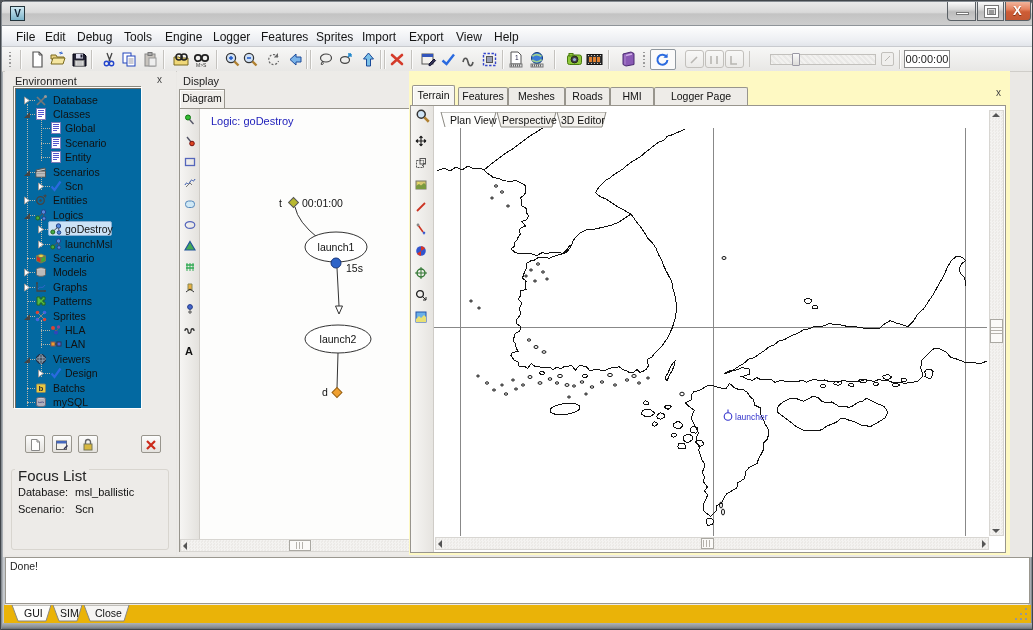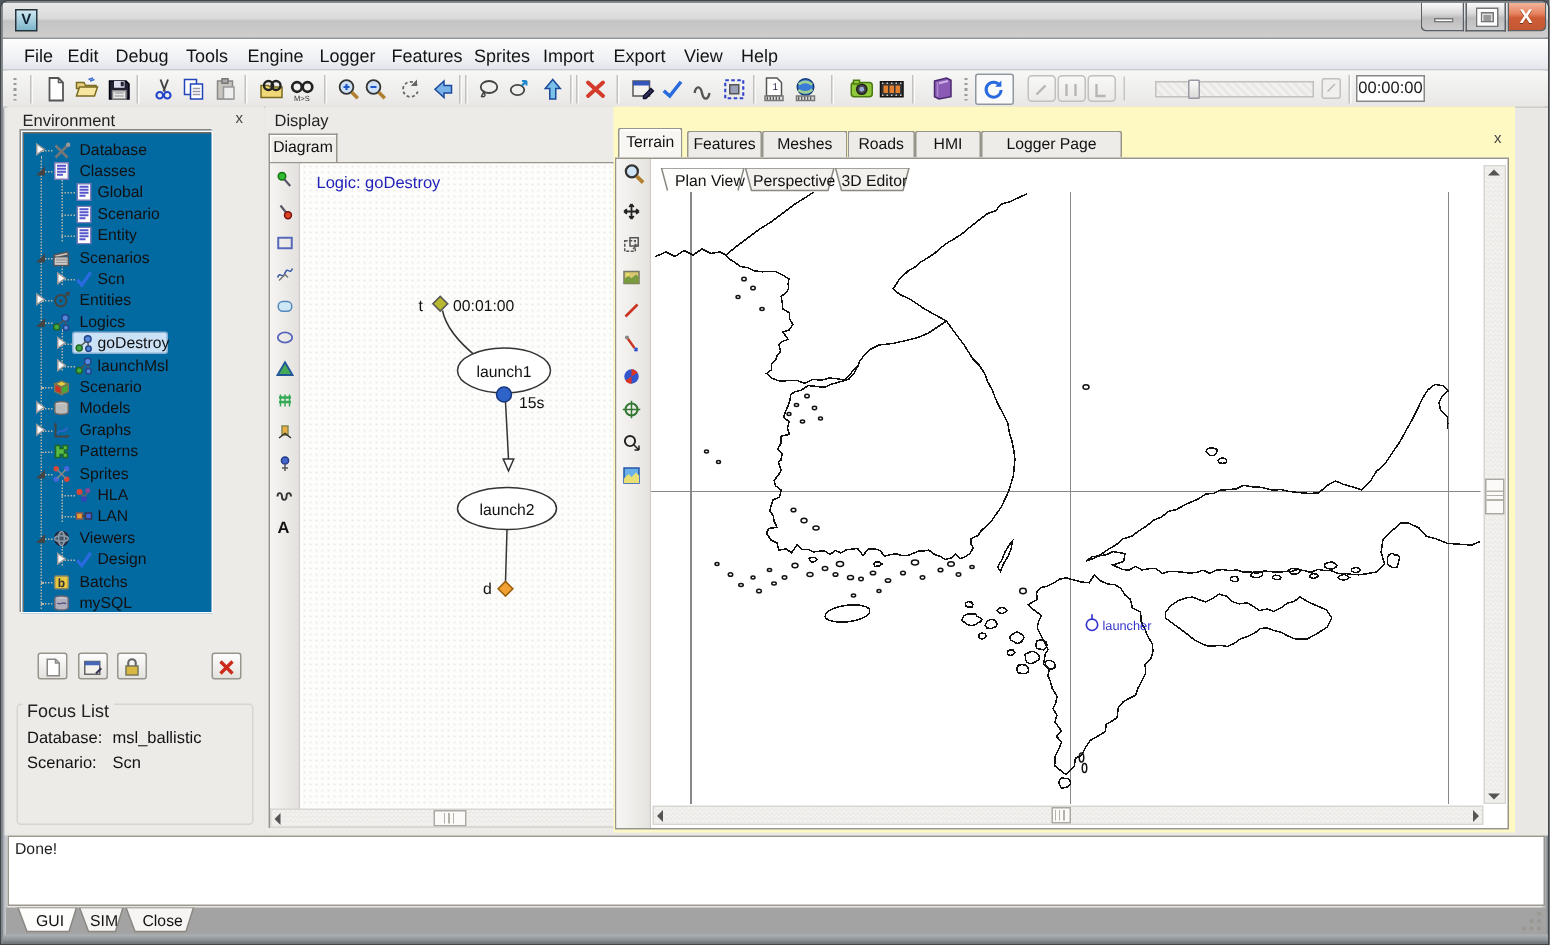--- a/index.html
+++ b/index.html
@@ -48,21 +48,21 @@
 .texp { position:absolute; top:2px; }
 .tdot { position:absolute; top:7px; border-top:1px dotted #b8b5a8; }
 .tico { position:absolute; top:1px; }
 .tlbl { position:absolute; top:1px; font-size:10.5px; color:#111; white-space:nowrap; }
 .tsel { position:absolute; left:33px; top:-1px; width:64px; height:15px; background:#cbe2f6; border:1px solid #86aed2; border-radius:2px; }
 .tguide { position:absolute; border-left:1px dotted #b8b5a8; width:1px; }
 #drtabs svg { position:absolute; left:0; top:0; }
 .sqbtn { position:absolute; width:20px; height:18px; background:linear-gradient(#fdfdfd,#e4e2de);
   border:1px solid #98958d; border-radius:2px; }
 #focusbox { position:absolute; left:6px; top:398px; width:158px; height:81px; border:1px solid #d8d5cf; border-radius:3px; }
-#focus-title { position:absolute; left:10px; top:396px; background:#edebe8; padding:0 3px; font-size:12px; color:#222; }
+#focus-title { position:absolute; left:10px; top:396px; background:#edebe8; padding:0 3px; font-size:15px; color:#222; }
 .focusrow { position:absolute; font-size:11px; color:#111; }
 
 
 #midpanel { position:absolute; left:176px; top:70px; width:250px; height:484px; background:#edebe8; }
 #disp-title { position:absolute; left:6px; top:4px; font-size:11px; color:#222; }
 #diagtab { position:absolute; left:2px; top:18px; width:46px; height:19px; background:#f0eeea;
   border:1px solid #98958d; border-bottom:none; box-shadow:inset 1px 1px 0 #fff; font-size:10.5px; text-align:center; line-height:17px; color:#111; }
 #mid-x { position:absolute; left:243px; top:22px; font-size:10px; color:#444; }
 #midcontent { position:absolute; left:2px; top:37px; width:246px; height:444px; border:1px solid #98958d; background:#fdfdfc; }
 #midtoolcol { position:absolute; left:0px; top:0px; width:20px; height:442px;
@@ -79,21 +79,21 @@
 .rtabsel { top:0px; height:20px; background:#f7f6f3; box-shadow:inset 1px 1px 0 #fff; }
 #rp-x { position:absolute; left:587px; top:16px; font-size:10px; color:#444; }
 #rcontent { position:absolute; left:1px; top:34px; width:596px; height:448px; background:#fff; border:1px solid #98958d; }
 #rtoolcol { position:absolute; left:0; top:0; width:23px; height:446px;
   background:linear-gradient(90deg,#f7f6f4,#e6e4e0); border-right:1px solid #cfccc7; }
 
 
 #logarea { position:absolute; left:4px; top:556px; width:1025px; height:47px; background:#fff;
   border:1px solid #9a978f; }
 #logtext { position:absolute; left:4px; top:2px; font-size:10.5px; color:#222; }
-#bottombar { position:absolute; left:3px; top:604px; width:1027px; height:19px; background:#a3a3a3; }
+#bottombar { position:absolute; left:3px; top:604px; width:1027px; height:19px; background:#eab308; }
 </style></head>
 <body>
 <div id="win">
   <div id="titlebar">
     <div id="title-ico">V</div>
   </div>
   <div class="capbtn" id="btnmin">
       <div></div>
     </div>
   <div class="capbtn" id="btnmax">

